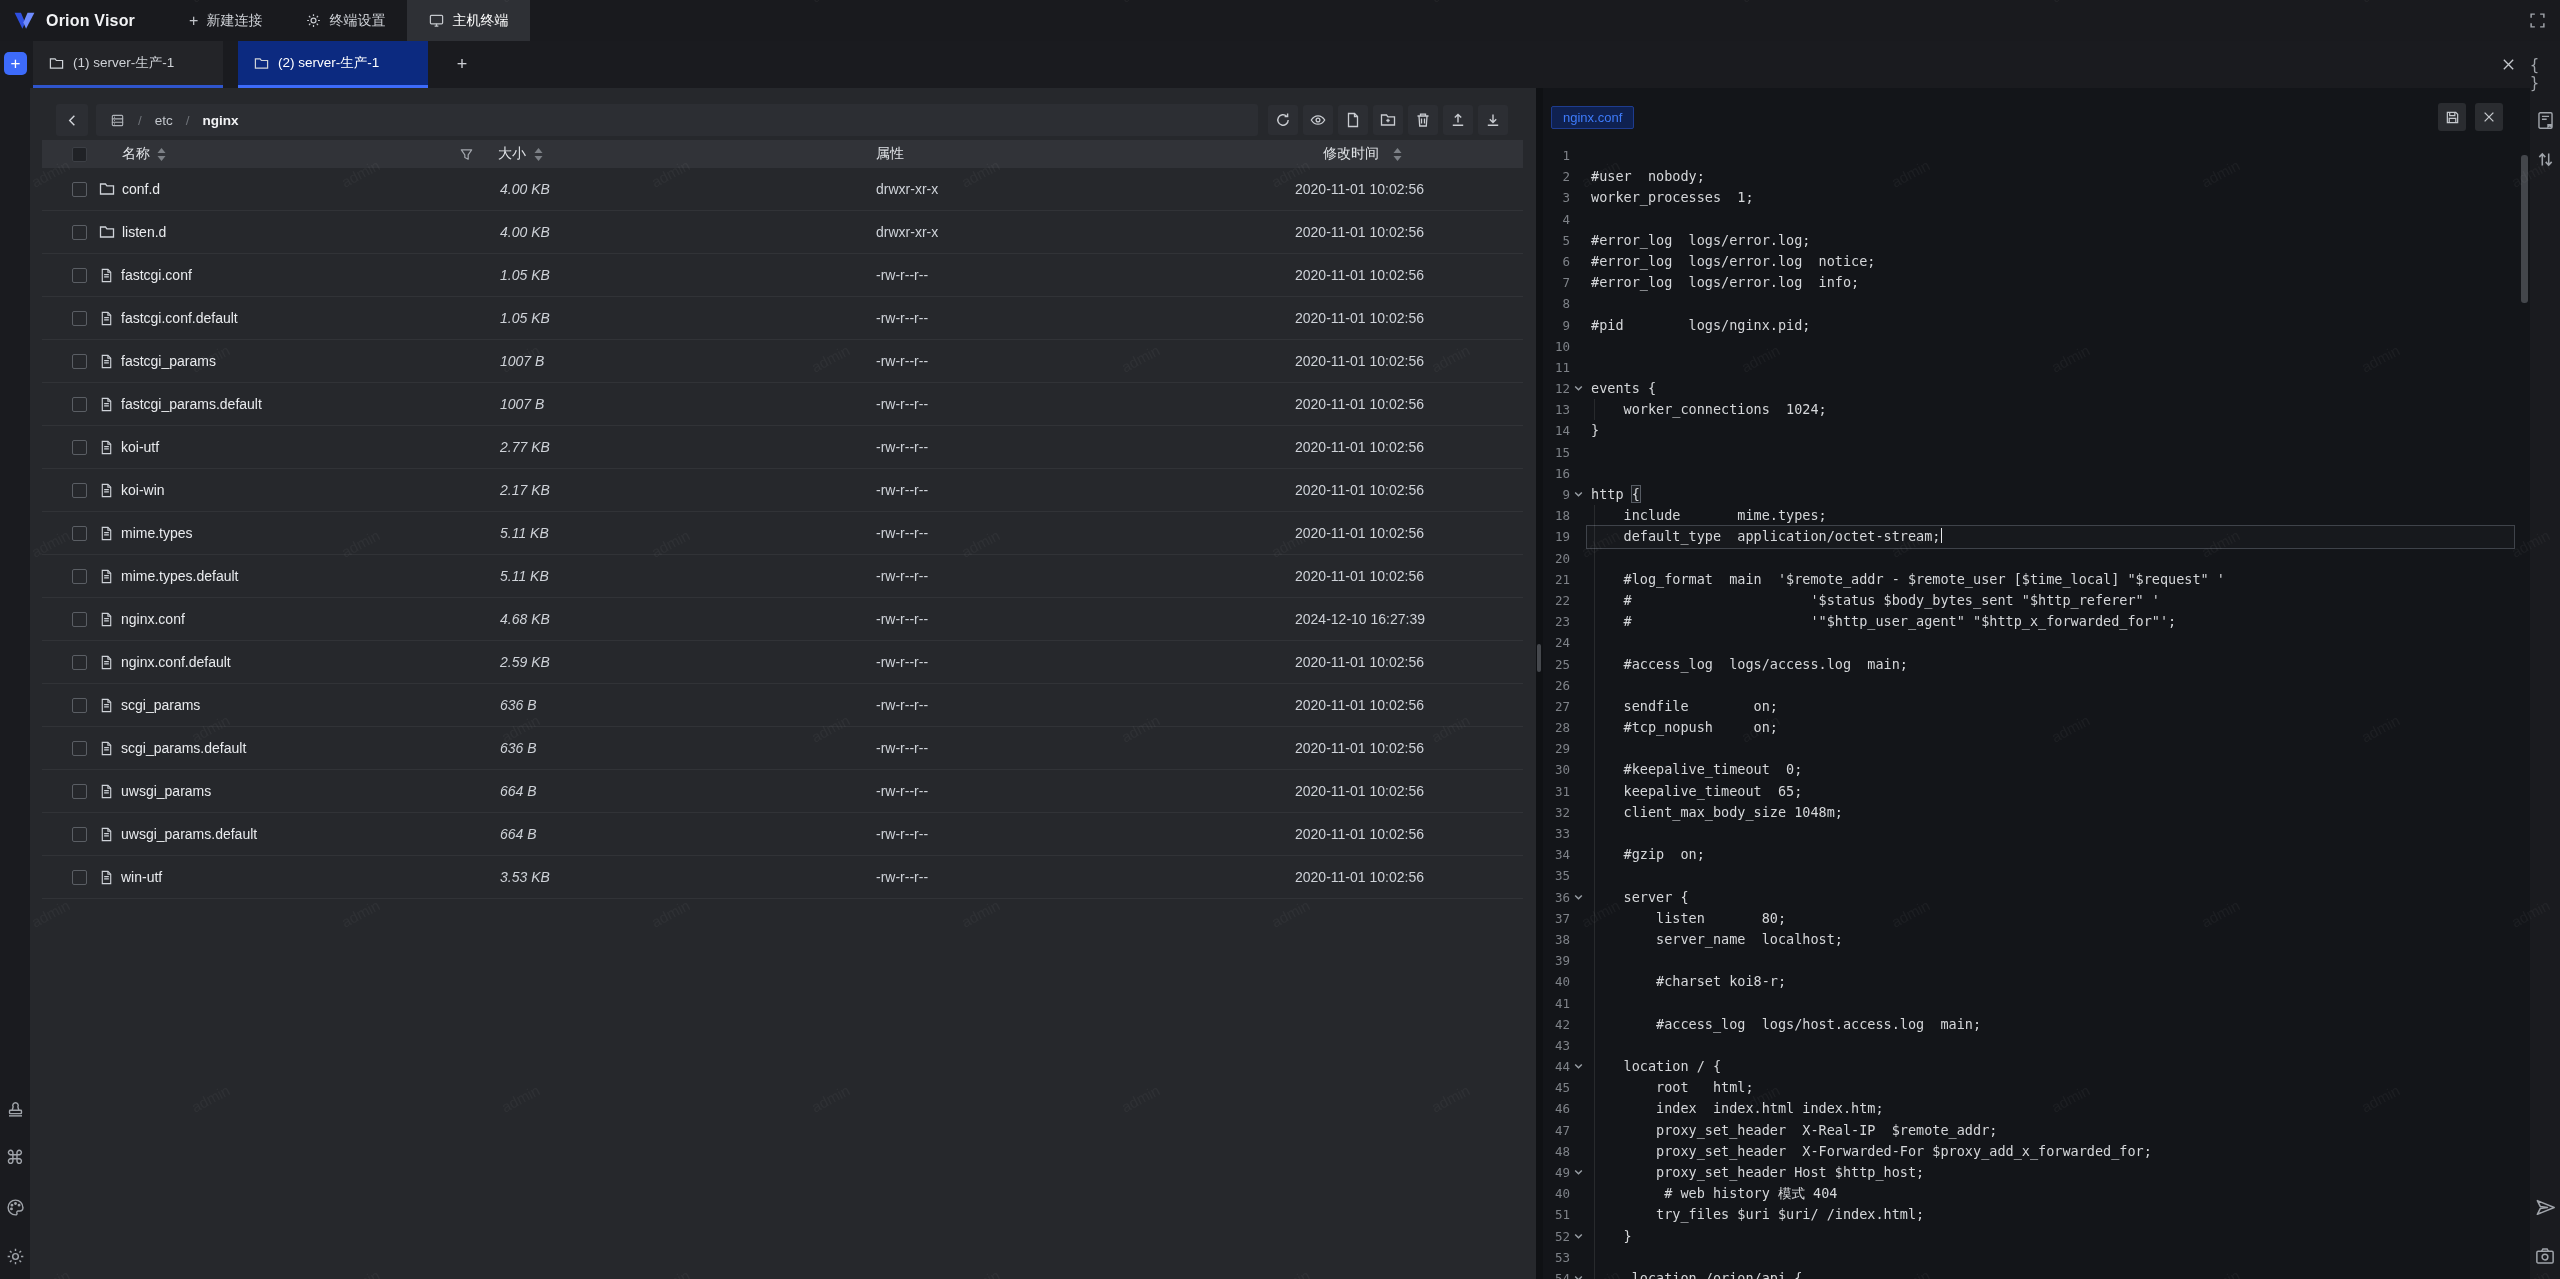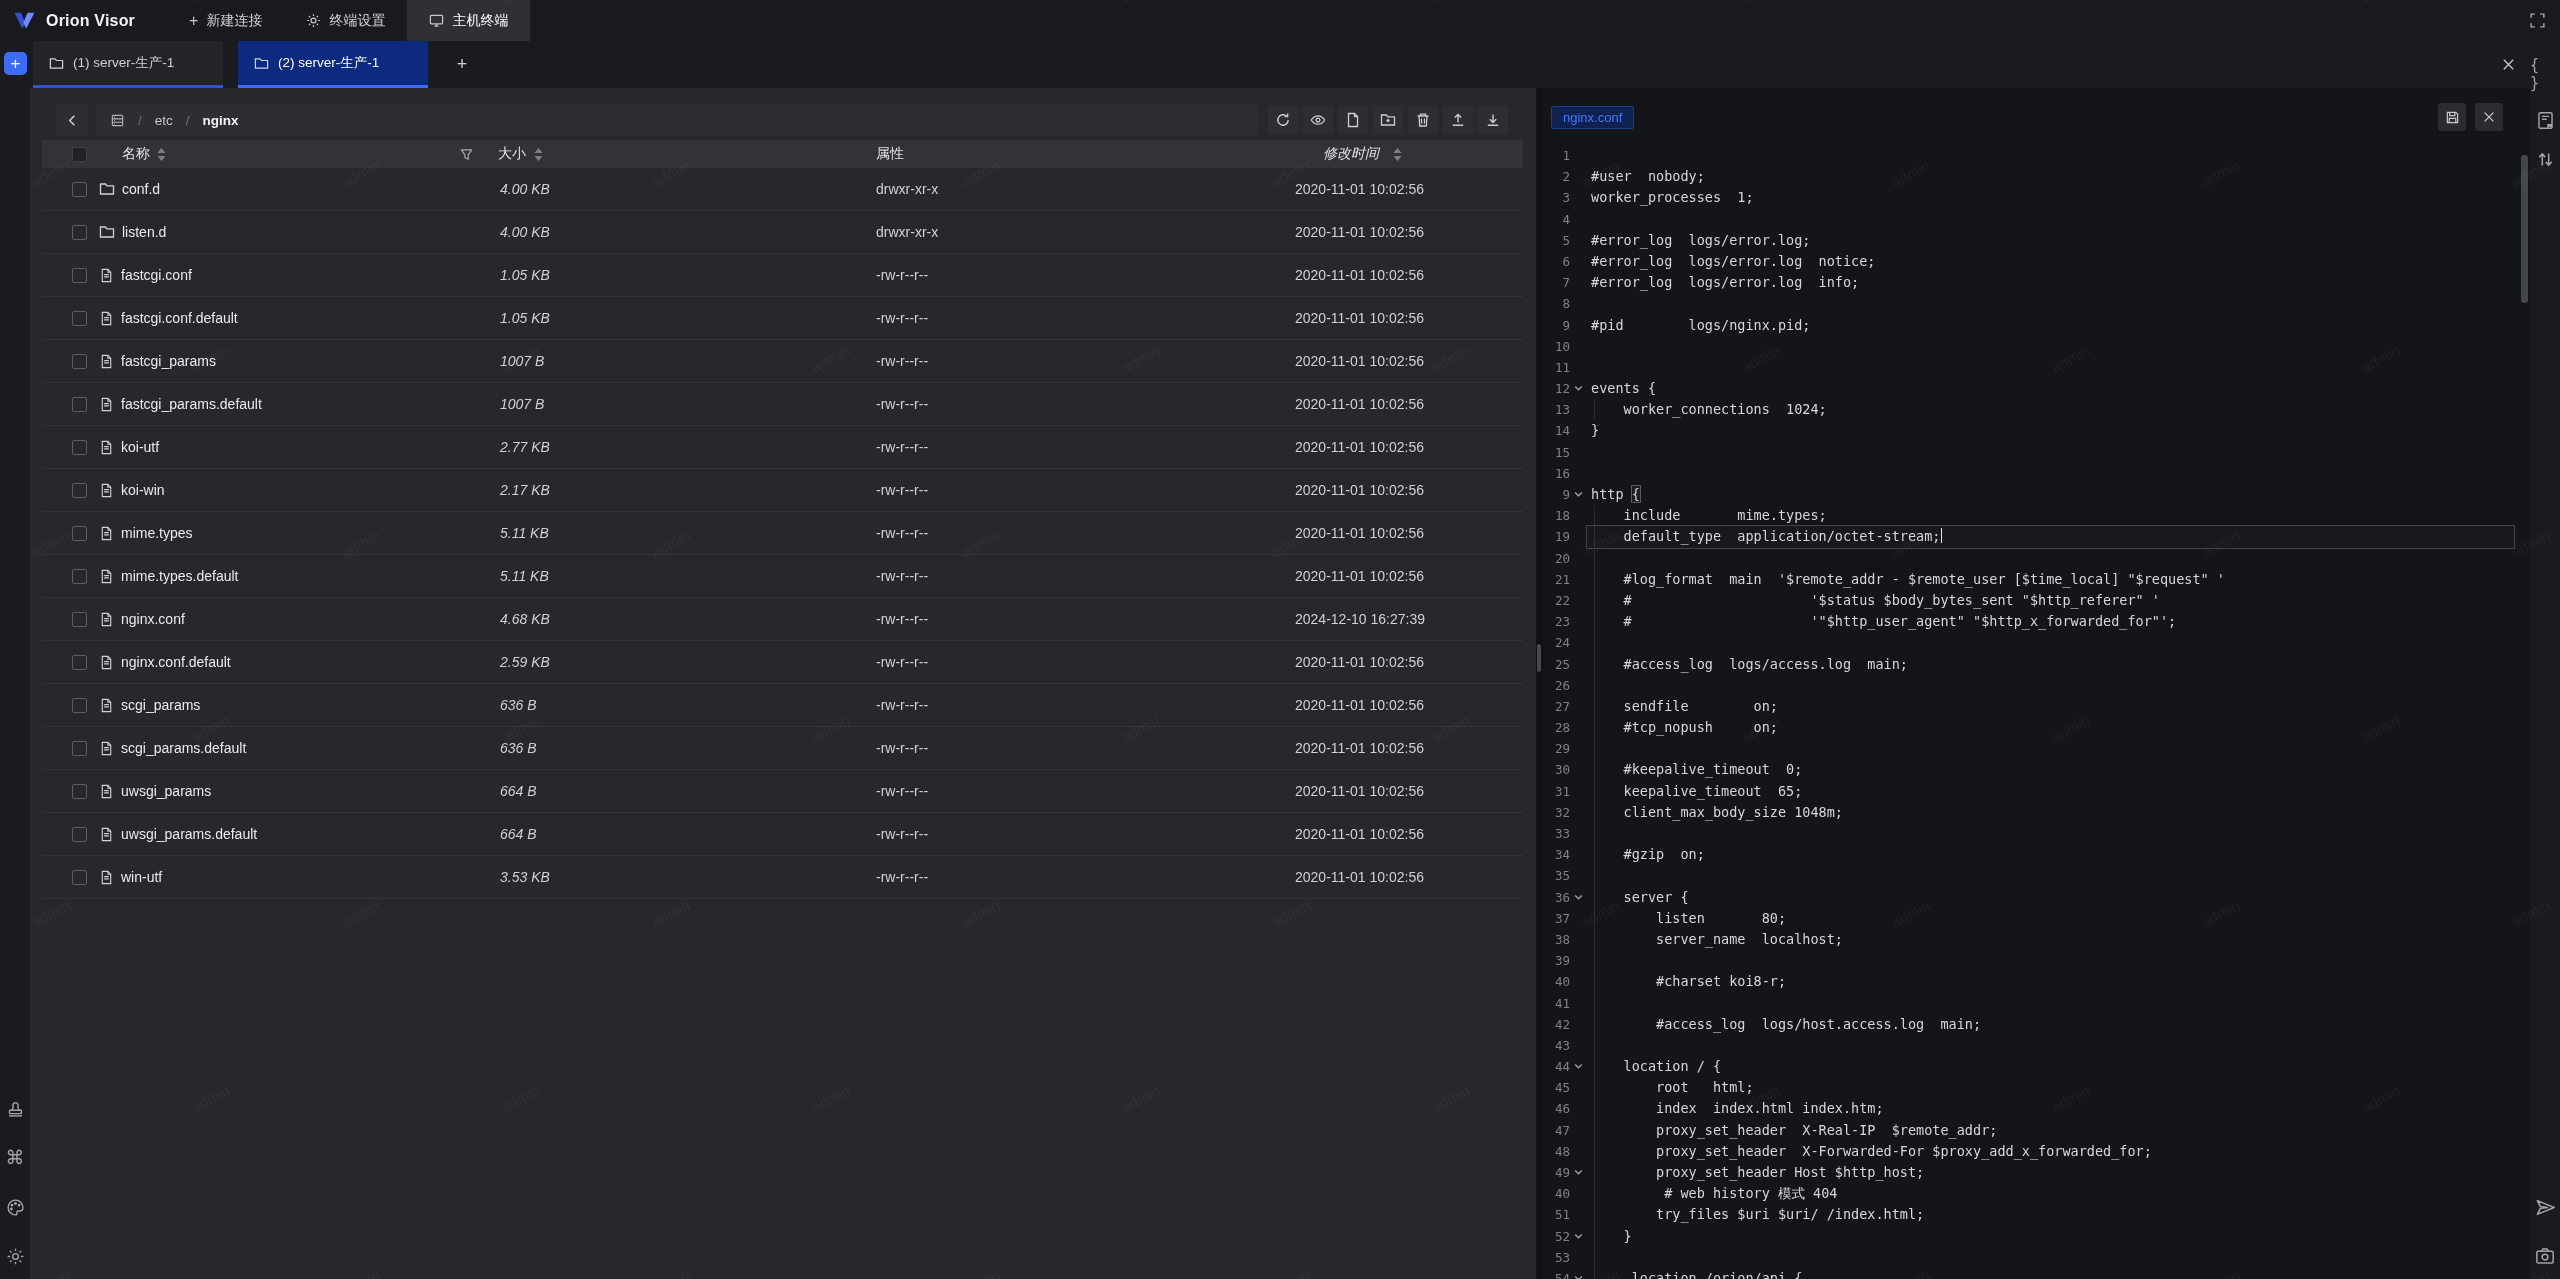--- a/index.html
+++ b/index.html
@@ -41,21 +41,21 @@
 
   .tgrid { display:grid; grid-template-columns:57px 356px 375px 425px 1fr; align-items:center; }
   .thead { position:absolute; left:12px; right:13px; top:52px; height:28px; background:#313338; color:#e0e3e7; font-size:14px; }
   .th { display:flex; align-items:center; }
   .th-name { padding-left:23px; gap:7px; }
   .th-size { padding-left:4px; }
   .th-size .flt { margin-right:24px; display:flex; color:#a2a6ac; }
   .th-size .lbl { margin-right:8px; }
   .th-name .lbl { margin-right:0; }
   .th-perms { padding-left:46px; }
-  .th-time { padding-left:68px; gap:14px;font-style:italic; }
+  .th-time { padding-left:68px; gap:14px; }
   .sorter { display:flex; flex-direction:column; gap:1px; }
   .sorter svg { display:block; }
   .th-check { padding-left:30px; }
   .cb { width:15px; height:15px; border:1.5px solid #5a5e64; border-radius:2px; display:inline-block; }
   .cb.head { background:#202226; border-color:#3c3f45; }
 
   .tbody { position:absolute; left:12px; right:13px; top:80px; }
   .frow { height:43px; border-bottom:1px solid rgba(255,255,255,0.055); font-size:14px; color:#ced2d8; }
   .cell { display:flex; align-items:center; }
   .c-check { padding-left:30px; }

